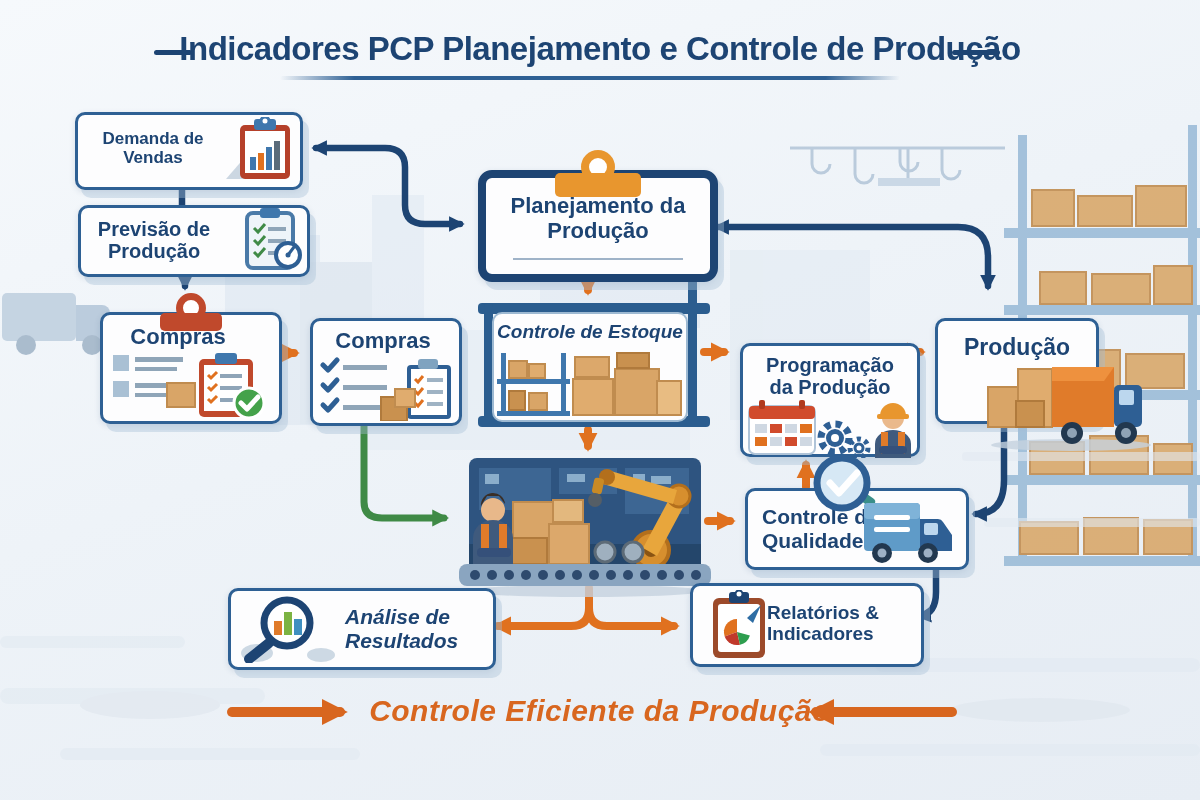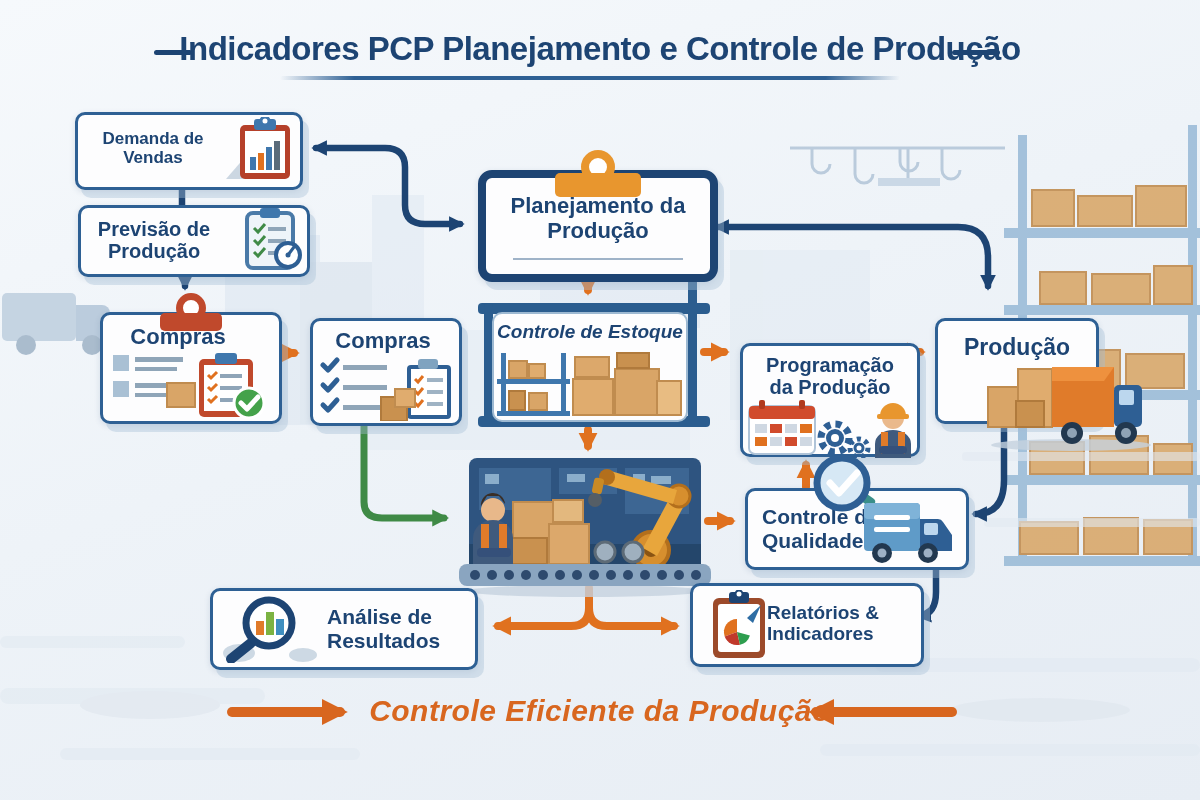--- a/index.html
+++ b/index.html
@@ -426,21 +426,21 @@
       <rect x="12" y="28" width="36" height="5" rx="2" fill="#fff"></rect>
       <path d="M58 20 h18 a6 6 0 0 1 5 3 l9 13 v16 h-32 z" fill="#2e5f94"></path>
       <rect x="62" y="24" width="14" height="12" rx="2" fill="#bcd7ee"></rect>
       <circle cx="20" cy="54" r="10" fill="#22384f"></circle>
         <circle cx="20" cy="54" r="4.5" fill="#9db0c4"></circle>
       <circle cx="66" cy="54" r="10" fill="#22384f"></circle>
         <circle cx="66" cy="54" r="4.5" fill="#9db0c4"></circle>
     </svg>
   </div>
 
-  <div class="node" style="left:210px;top:588px;width:262px;height:76px;">
+  <div class="node" style="left:228px;top:588px;width:262px;height:76px;font-style:italic;">
     <svg style="position:absolute;left:10px;top:4px;" width="96" height="68" viewBox="0 0 96 68">
       <ellipse cx="16" cy="58" rx="16" ry="9" fill="#cdd9e4"></ellipse>
       <ellipse cx="80" cy="60" rx="14" ry="7" fill="#cdd9e4"></ellipse>
       <path d="M28 48 L8 64" stroke="#1d4473" stroke-width="10" stroke-linecap="round"></path>
       <circle cx="46" cy="28" r="23" fill="#fff" stroke="#1d4473" stroke-width="7"></circle>
       <rect x="33" y="26" width="8" height="14" fill="#e07b2a"></rect>
       <rect x="43" y="17" width="8" height="23" fill="#7cb342"></rect>
       <rect x="53" y="24" width="8" height="16" fill="#3f8fc0"></rect>
     </svg>
     <div class="lbl" style="position:absolute;right:18px;top:14px;width:130px;font-size:21px;text-align:left;">Análise de Resultados</div>

